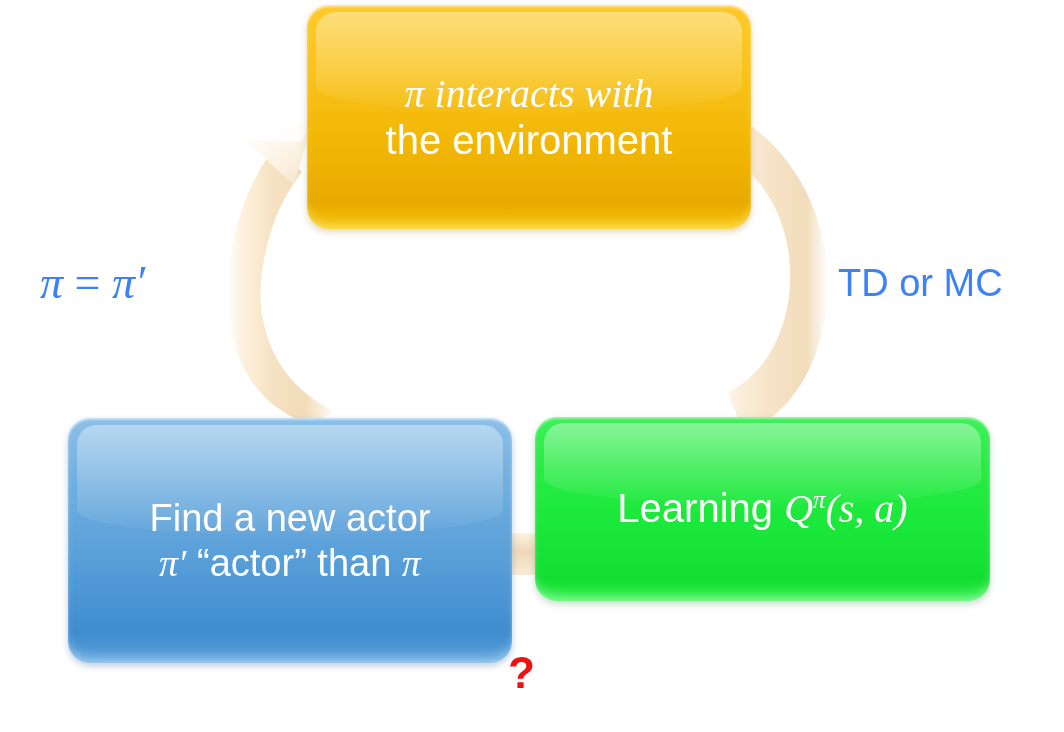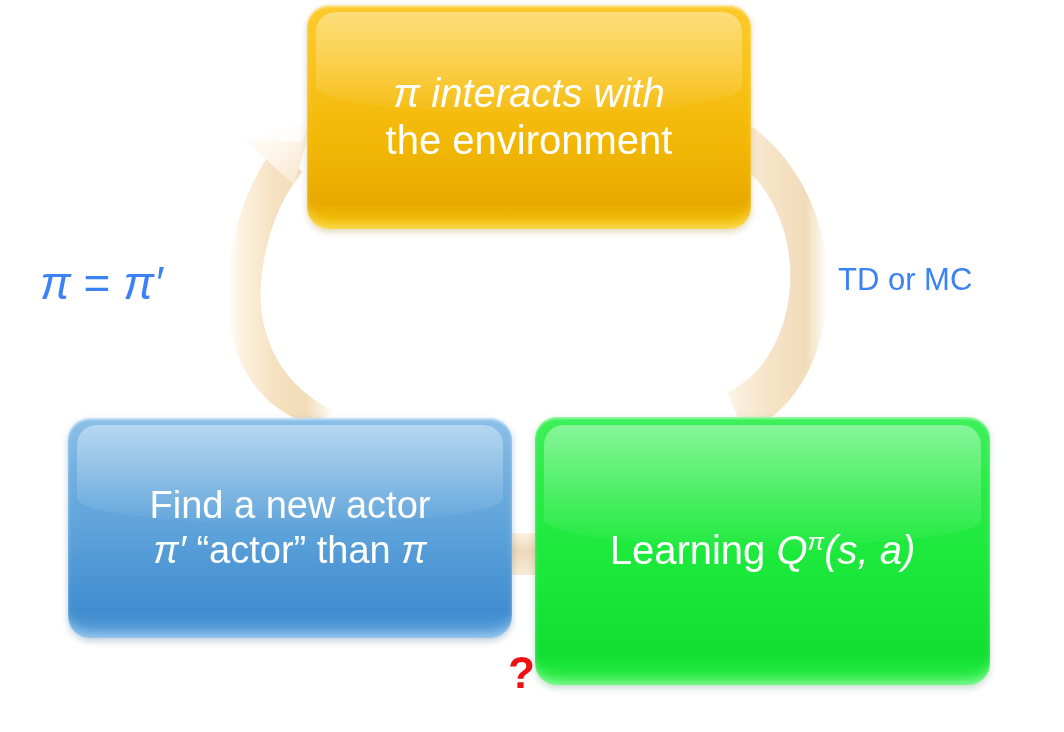--- a/index.html
+++ b/index.html
@@ -74,48 +74,48 @@
   }
   #node-environment .label {
     font-size: 40px;
   }
 
   
   #node-actor {
     left: 68px;
     top: 418px;
     width: 444px;
-    height: 220px;
+    height: 245px;
     background: linear-gradient(to bottom, #8cc0e8 0%, #74b1e0 22%, #5aa0d9 55%, #3f8ccf 88%, #5ba2da 100%);
     box-shadow: 0 3px 7px rgba(30,80,130,0.28),
                 inset 0 -10px 14px -8px rgba(210,235,255,0.8),
                 inset 0 2px 2px rgba(255,255,255,0.5);
   }
   #node-actor .label {
     font-size: 38px;
   }
 
   
   #node-learning {
     left: 535px;
     top: 417px;
     width: 455px;
-    height: 268px;
+    height: 184px;
     background: linear-gradient(to bottom, #3ef05a 0%, #29ec46 25%, #1ae83a 58%, #12de31 88%, #2bef48 100%);
     box-shadow: 0 3px 7px rgba(20,120,40,0.25),
                 inset 0 -10px 14px -8px rgba(190,255,200,0.85),
                 inset 0 2px 2px rgba(255,255,255,0.45);
   }
   #node-learning .label {
     font-size: 40px;
   }
 
   
   .mathit {
-    font-family: Liberation Sans, sans-serif;
+    font-family: Liberation Serif, serif;
     font-style: italic;
   }
   .mathit .up { font-style: normal; }
   sup.mpi {
     font-size: 0.62em;
     vertical-align: super;
     line-height: 0;
   }
 
   
@@ -125,21 +125,21 @@
     white-space: nowrap;
   }
   #caption-pi-equals {
     left: 40px;
     top: 256px;
     font-size: 46px;
   }
   #caption-td-mc {
     left: 838px;
     top: 262px;
-    font-size: 31px;
+    font-size: 38px;
     text-align: right;
   }
   #caption-question {
     left: 508px;
     top: 648px;
     font-size: 44px;
     font-weight: bold;
     color: #ee1111;
   }
 </style>

